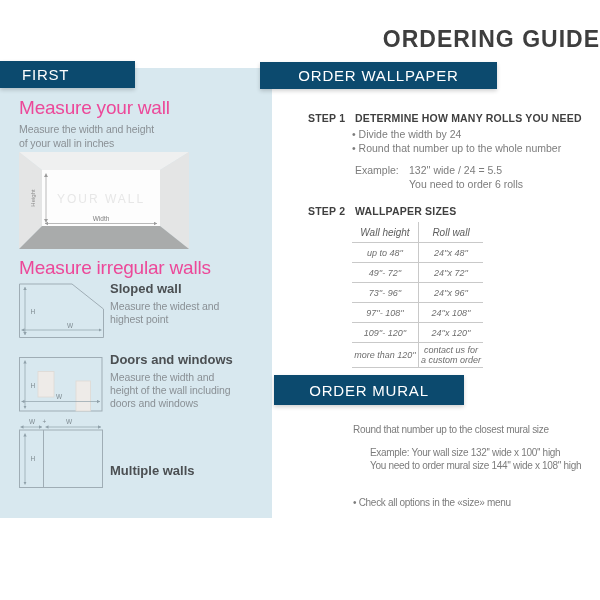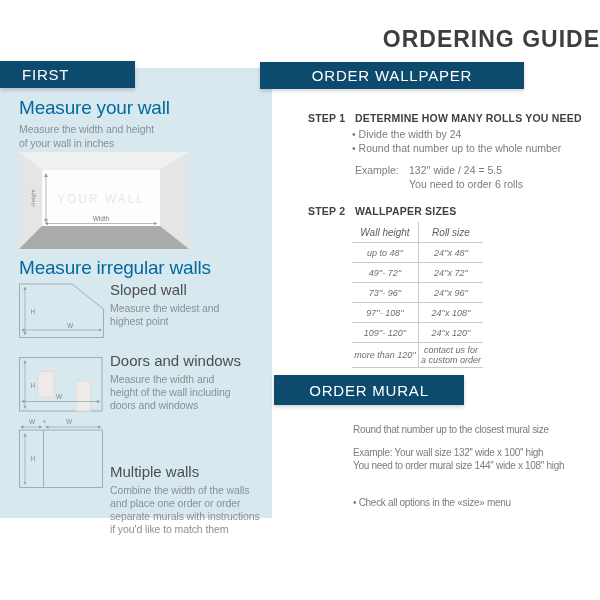--- a/index.html
+++ b/index.html
@@ -8,29 +8,29 @@
   .abs{position:absolute;}
   
   .page-title{left:64px;right:0;top:26px;text-align:right;font-size:23px;letter-spacing:1px;
               color:#3e3e3e;font-weight:700;}
   
   .panel{left:0;top:68px;width:272px;height:450px;background:#d8e8ef;}
   
   .bar{background:#0c4a6e;color:#ffffff;font-size:15px;letter-spacing:0.8px;
        display:flex;align-items:center;box-shadow:0 2px 4px rgba(0,0,0,0.18);}
   .bar-first{left:0;top:61px;width:113px;height:27px;padding-left:22px;box-sizing:content-box;}
-  .bar-wallpaper{left:260px;top:62px;width:264px;height:27px;justify-content:center;}
+  .bar-wallpaper{left:260px;top:62px;width:237px;height:27px;justify-content:center;}
   .bar-mural{left:274px;top:375px;width:190px;height:30px;justify-content:center;}
   
-  .h-left{color:#0369a1;font-size:19px;font-weight:400;letter-spacing:-0.2px;}
+  .h-left{color:#ec4899;font-size:19px;font-weight:400;letter-spacing:-0.2px;}
   #mw-heading{left:19px;top:97px;}
   #mi-heading{left:19px;top:257px;}
   .desc{font-size:10.5px;color:#8a9095;line-height:13.5px;white-space:pre-line;letter-spacing:-0.1px;}
   #mw-desc{left:19px;top:123px;}
-  .item-title{font-size:15px;font-weight:400;color:#4b4f52;}
+  .item-title{font-size:13px;font-weight:700;color:#4b4f52;}
   .item-desc{font-size:10.5px;color:#8a9095;line-height:13px;white-space:pre-line;
              letter-spacing:-0.1px;margin-top:4px;}
   #sloped-text{left:110px;top:281px;}
   #doors-text{left:110px;top:352px;}
   #multiple-text{left:110px;top:423px;margin-top:40px;}
   
   .step-label,.step-heading{font-size:10.5px;font-weight:700;color:#3f3f3f;letter-spacing:0.2px;}
   #step1-label{left:308px;top:112px;}
   #step1-heading{left:355px;top:112px;}
   #step2-label{left:308px;top:205px;}
@@ -50,21 +50,21 @@
   .t-last{height:24px;}
   .t-c1{width:66px;text-align:center;border-right:1px solid #c9c9c9;align-self:stretch;
         display:flex;align-items:center;justify-content:center;}
   .t-c2{flex:1;text-align:center;}
   .t-head .t-c1,.t-head .t-c2{font-size:10px;color:#5c5c5c;}
   .t-body-row .t-c1,.t-body-row .t-c2,.t-last .t-c1,.t-last .t-c2{font-size:9px;color:#6e6e6e;}
   .t-last .t-c2{white-space:pre-line;line-height:10.5px;}
   
   .mural-text{font-size:10px;color:#7c7c7c;letter-spacing:-0.3px;}
   #mural-line1{left:353px;top:424px;}
-  #mural-example{left:353px;top:446px;line-height:13px;white-space:pre-line;}
+  #mural-example{left:370px;top:446px;line-height:13px;white-space:pre-line;}
   #mural-note{left:353px;top:450px;margin-top:47px;}
   #mural-note::before{content:"• ";}
   svg text{font-family:"Liberation Sans",sans-serif;}
 </style>
 </head>
 <body>
 
 <div id="canvas">
 
   <div class="abs page-title">ORDERING GUIDE</div>
@@ -149,24 +149,20 @@
     <text x="50" y="6.5" text-anchor="middle" font-size="6.5" fill="#7f8b92">W</text>
     <line x1="1.5" y1="10" x2="23" y2="10" stroke="#8fa0a9" stroke-width="0.7" marker-start="url(#ah4)" marker-end="url(#ah4)"></line>
     <line x1="26.5" y1="10" x2="82" y2="10" stroke="#8fa0a9" stroke-width="0.7" marker-start="url(#ah4)" marker-end="url(#ah4)"></line>
     <rect x="0.5" y="13" width="83" height="57.5" fill="none" stroke="#9fadb5"></rect>
     <line x1="24.5" y1="13" x2="24.5" y2="70.5" stroke="#9fadb5" stroke-width="1"></line>
     <line x1="6" y1="16.5" x2="6" y2="67.5" stroke="#8fa0a9" stroke-width="0.7" marker-start="url(#ah4)" marker-end="url(#ah4)"></line>
     <text x="11.5" y="44" font-size="6.5" fill="#7f8b92">H</text>
   </svg>
   <div class="abs" id="multiple-text">
     <div class="item-title">Multiple walls</div>
-    <div class="item-desc">Combine the width of the walls
-and place one order or order
-separate murals with instructions
-if you'd like to match them</div>
   </div>
 
   <div class="abs bar bar-wallpaper">
     <span>ORDER WALLPAPER</span>
   </div>
 
   <div class="abs step-label" id="step1-label">STEP 1</div>
   <div class="abs step-heading" id="step1-heading">DETERMINE HOW MANY ROLLS YOU NEED</div>
 
   <div class="abs bullets">
@@ -177,21 +173,21 @@
   <div class="abs gray-sm" id="example-label">Example:</div>
   <div class="abs gray-sm" id="example-value">132'' wide / 24 = 5.5</div>
   <div class="abs gray-sm" id="example-result">You need to order 6 rolls</div>
 
   <div class="abs step-label" id="step2-label">STEP 2</div>
   <div class="abs step-heading" id="step2-heading">WALLPAPER SIZES</div>
 
   <div class="abs sizes-table">
     <div class="t-row t-head">
       <div class="t-c1">Wall height</div>
-      <div class="t-c2">Roll size</div>
+      <div class="t-c2">Roll wall</div>
     </div>
     <div class="t-row t-body-row">
       <div class="t-c1">up to 48''</div>
       <div class="t-c2">24''x 48''</div>
     </div>
     <div class="t-row t-body-row">
       <div class="t-c1">49''- 72''</div>
       <div class="t-c2">24''x 72''</div>
     </div>
     <div class="t-row t-body-row">

